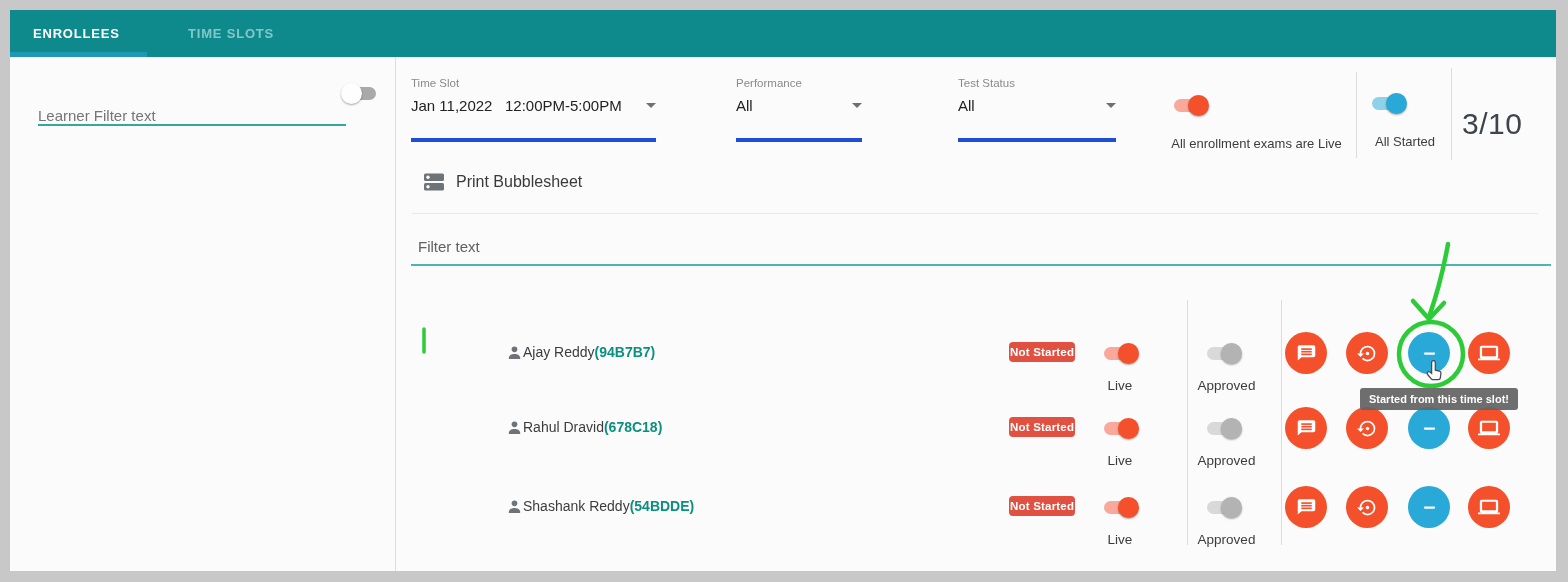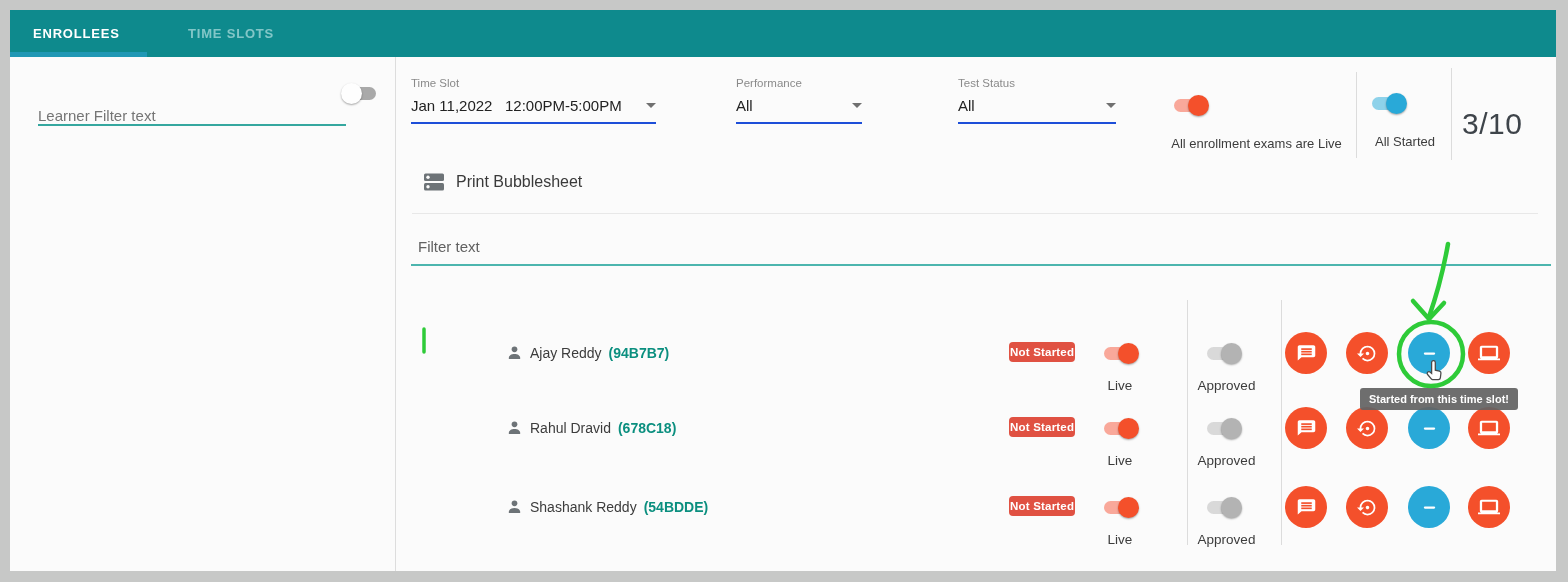--- a/index.html
+++ b/index.html
@@ -35,38 +35,38 @@
   .switch .track{position:absolute;left:3px;right:3px;top:4px;height:13px;border-radius:7px}
   .switch .thumb{position:absolute;top:0;width:21px;height:21px;border-radius:50%;
        box-shadow:0 1px 2px rgba(0,0,0,.35)}
   .red-on .track{background:#f9a89a}.red-on .thumb{background:var(--live-red);right:-1px}
   .blue-on .track{background:#8ed2ea}.blue-on .thumb{background:var(--approved-blue);right:-1px}
   .gray-off .track{background:#a9a9a9}.gray-off .thumb{background:#fefefe;left:-1px}
   .gray-right .track{background:#d9d9d9}.gray-right .thumb{background:#b3b3b3;right:-1px}
   
   .sel-group{position:absolute;top:20px;cursor:pointer}
   .sel-label{font-size:11.5px;color:#8a8a8a;margin-bottom:8px}
-  .sel-row{display:flex;align-items:center;justify-content:space-between;padding-bottom:8px;
-       border-bottom:2px solid #1d4ed8}
+  .sel-row{display:flex;align-items:center;justify-content:space-between;padding-bottom:24px;
+       border-bottom:4px solid #1d4ed8}
   .sel-value{font-size:15px;color:#222;white-space:pre}
   .caret{width:0;height:0;border-left:5px solid transparent;border-right:5px solid transparent;
        border-top:5px solid #707070;margin-left:14px}
   .vsep{position:absolute;width:1px;background:#dcdcdc}
   .toggle-block{position:absolute;text-align:center}
   .toggle-label{font-size:13px;color:#3c3c3c;margin-top:16px;white-space:nowrap}
   .counter{position:absolute;left:1066px;top:50px;font-size:30px;color:#3e444a;letter-spacing:.5px}
   
   .print-btn{position:absolute;left:26px;top:113px;display:flex;align-items:center;gap:10px;cursor:pointer}
   .print-label{font-size:16px;color:#3a3a3a}
   .hr{position:absolute;left:16px;right:18px;top:156px;height:1px;background:#e8e8e8}
   
   .rows{position:absolute;left:0;top:259px;right:0}
   .col-sep{position:absolute;top:243px;height:245px;width:1px;background:#dcdcdc}
   .row{position:relative;height:75px}
-  .learner{position:absolute;left:110px;top:28px;display:flex;align-items:center;gap:7px}
+  .learner{position:absolute;left:110px;top:28px;display:flex;align-items:flex-start;}
   .lname{font-size:14px;color:#3c3c3c}
   .lcode{font-size:14px;font-weight:700;color:var(--code-teal)}
   .badge{position:absolute;left:613px;top:26px;background:var(--badge-red);color:#fff;
        font-size:11.5px;font-weight:700;padding:4px 1px;border-radius:4px;letter-spacing:.2px}
   .sw-live{position:absolute;left:705px;top:27px}
   .lab-live{position:absolute;left:688px;top:62px;width:72px;text-align:center;font-size:13.5px;color:#3c3c3c}
   .sw-appr{position:absolute;left:808px;top:27px}
   .lab-appr{position:absolute;left:793px;top:62px;width:75px;text-align:center;font-size:13.5px;color:#3c3c3c}
   .act{position:absolute;top:16px;width:42px;height:42px;border-radius:50%;border:none;cursor:pointer;
        display:flex;align-items:center;justify-content:center;padding:0}

